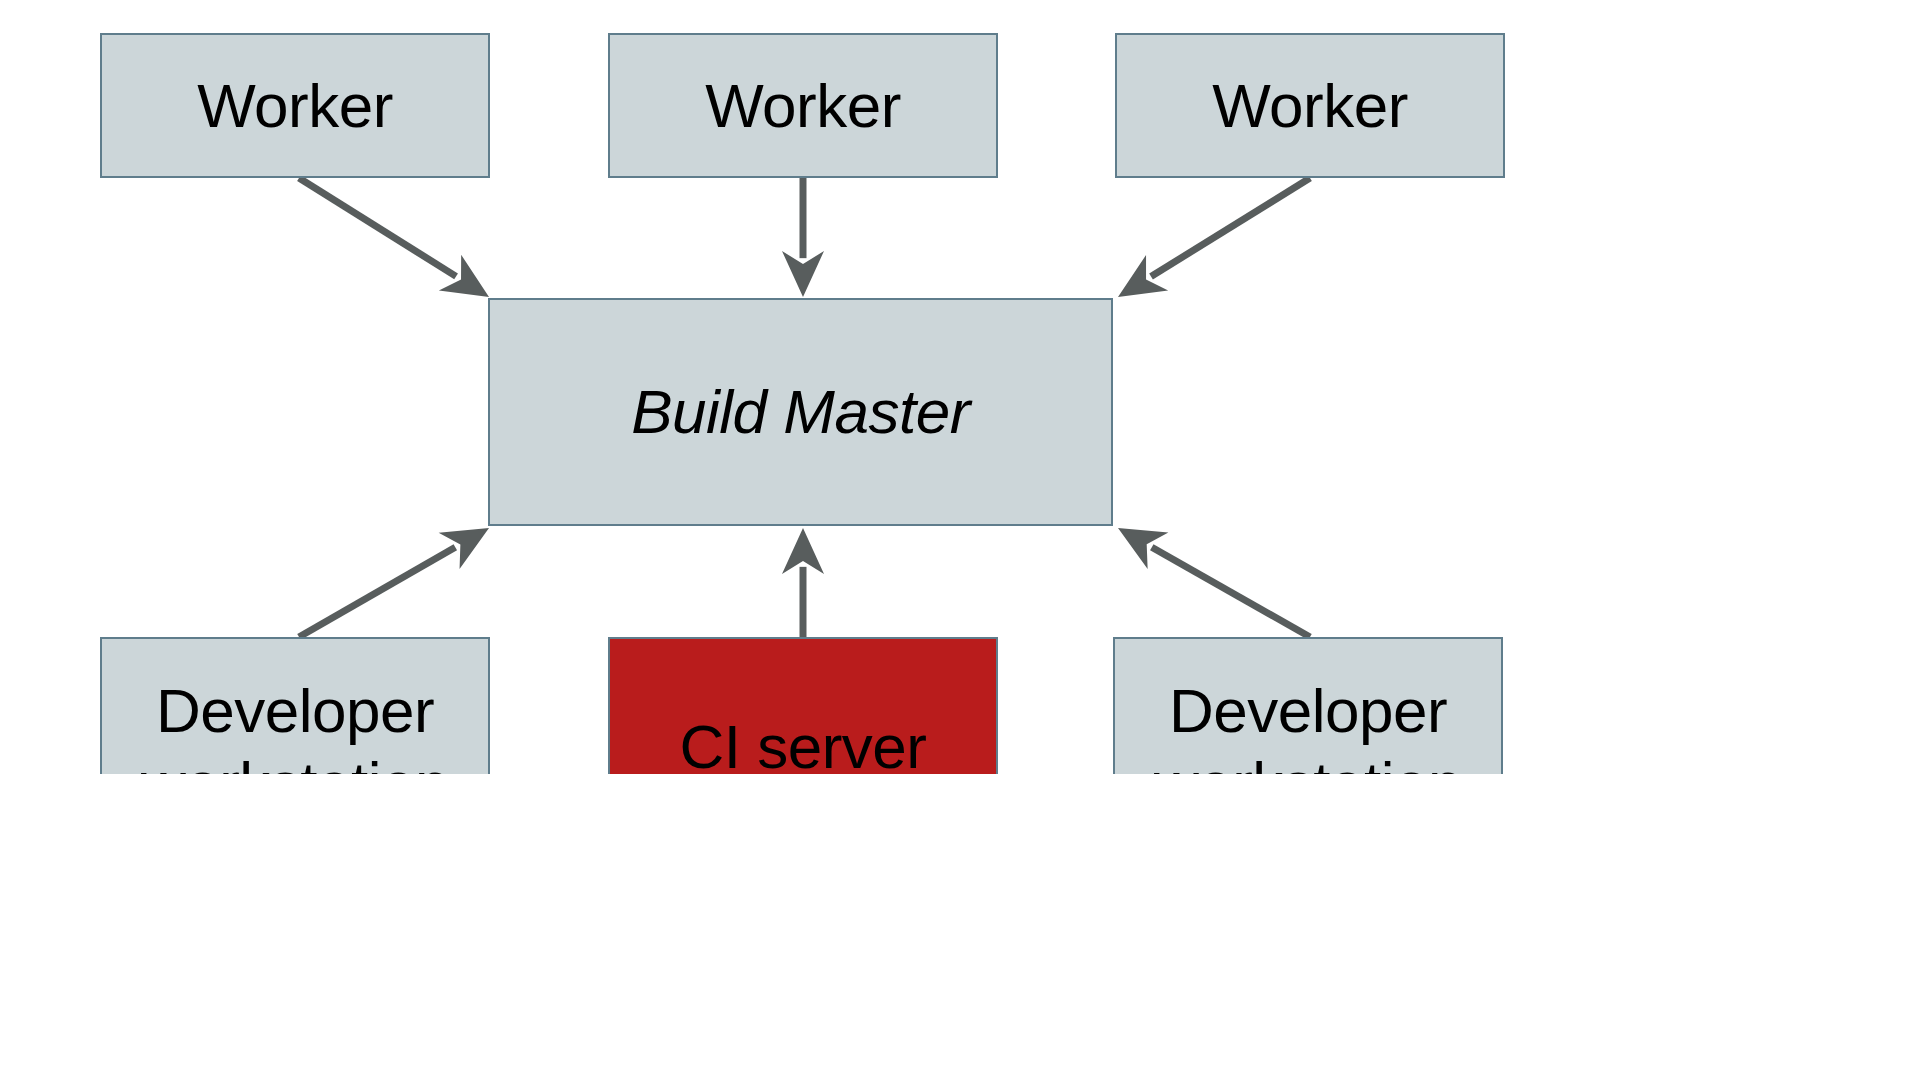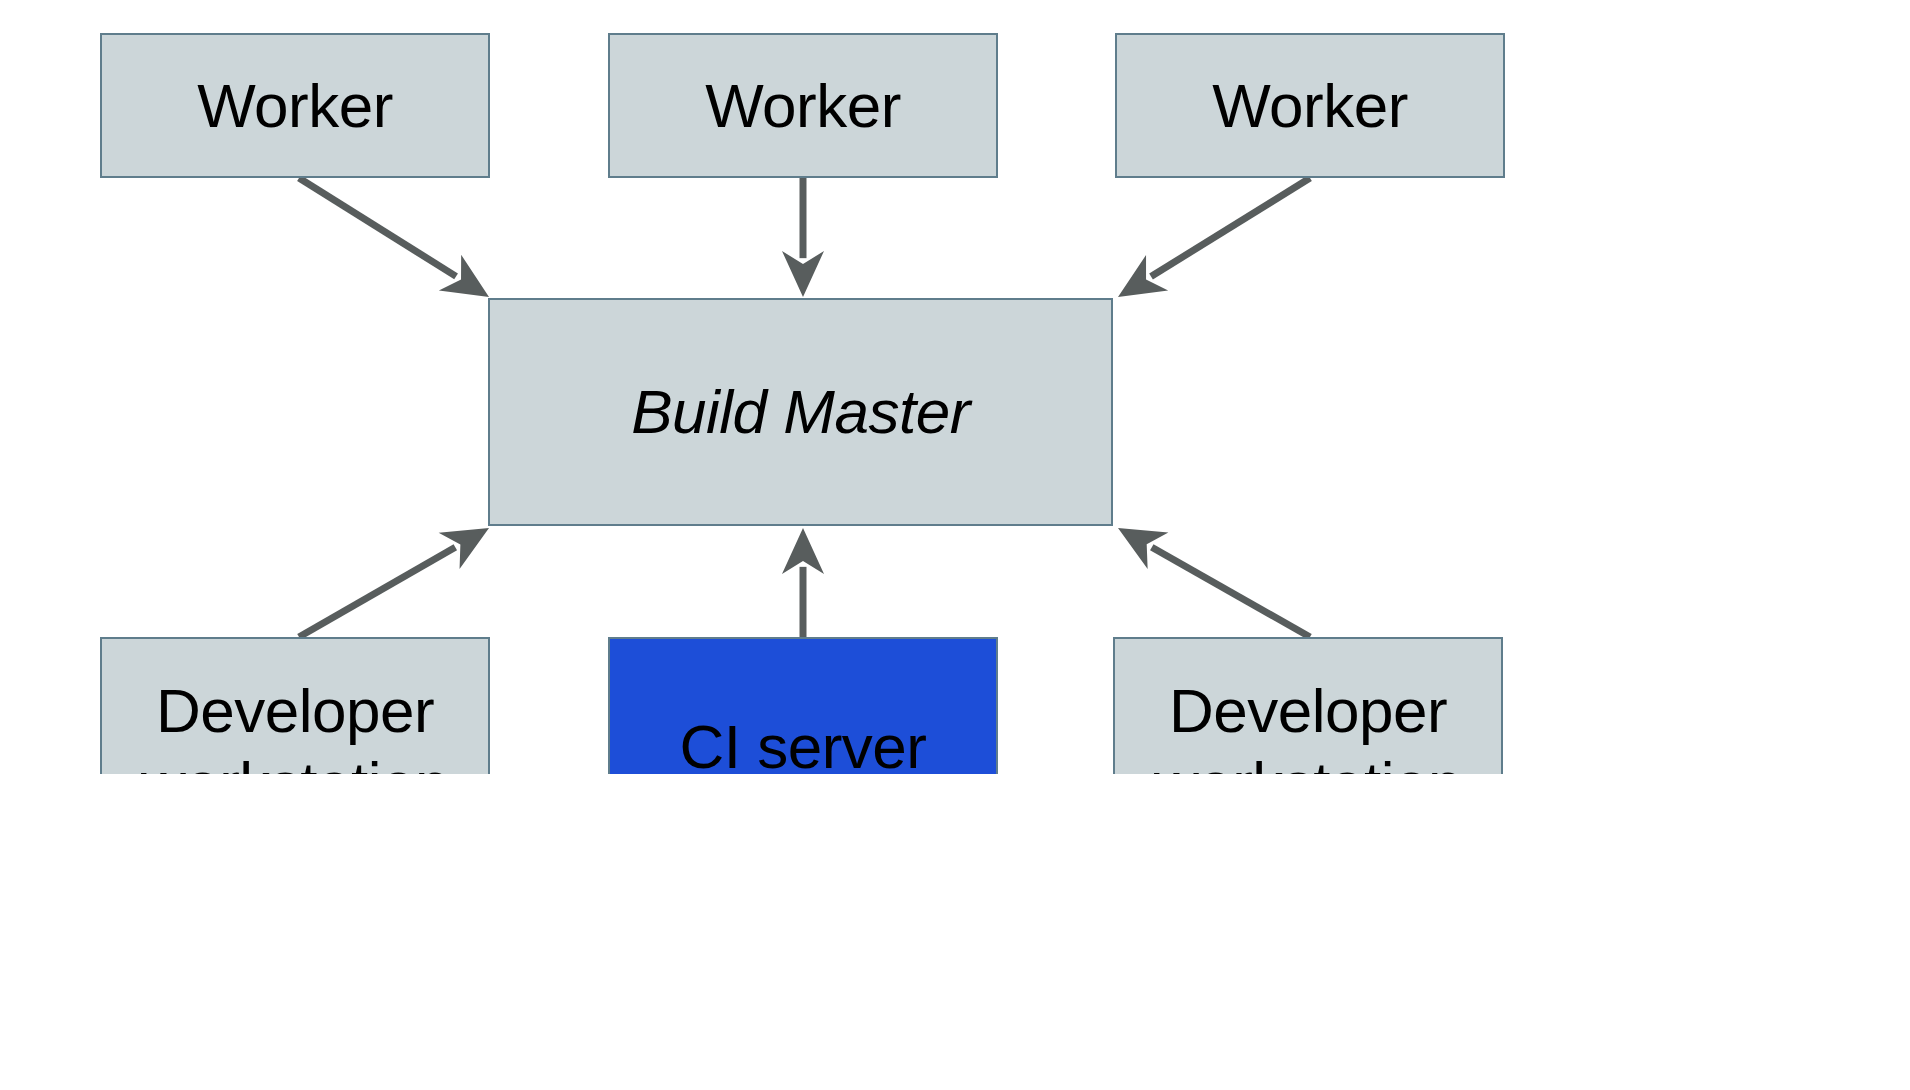--- a/index.html
+++ b/index.html
@@ -92,21 +92,21 @@
       <div class="node node-worker" style="left: 1115px; top: 33px; width: 390px; height: 145px; background: rgb(204, 214, 217); border-color: rgb(95, 125, 140);">
         <div class="node-label" style="color: rgb(0, 0, 0);">Worker</div>
       </div>
       <div class="node node-master" style="left: 488px; top: 298px; width: 625px; height: 228px; background: rgb(204, 214, 217); border-color: rgb(95, 125, 140); font-style: italic;">
         <div class="node-label" style="color: rgb(0, 0, 0);">Build Master</div>
       </div>
       <div class="node node-bottom" style="left: 100px; top: 637px; width: 390px; height: 220px; background: rgb(204, 214, 217); border-color: rgb(95, 125, 140);">
         <div class="node-label" style="color: rgb(0, 0, 0);">Developer
 workstation</div>
       </div>
-      <div class="node node-bottom" style="left: 608px; top: 637px; width: 390px; height: 220px; background: #1d4ed8; border-color: rgb(95, 125, 140);">
+      <div class="node node-bottom" style="left: 608px; top: 637px; width: 390px; height: 220px; background: #b91c1c; border-color: rgb(95, 125, 140);">
         <div class="node-label" style="color: rgb(0, 0, 0);">CI server</div>
       </div>
       <div class="node node-bottom" style="left: 1113px; top: 637px; width: 390px; height: 220px; background: rgb(204, 214, 217); border-color: rgb(95, 125, 140);">
         <div class="node-label" style="color: rgb(0, 0, 0);">Developer
 workstation</div>
       </div>
     </div>
 
 </div>
 

